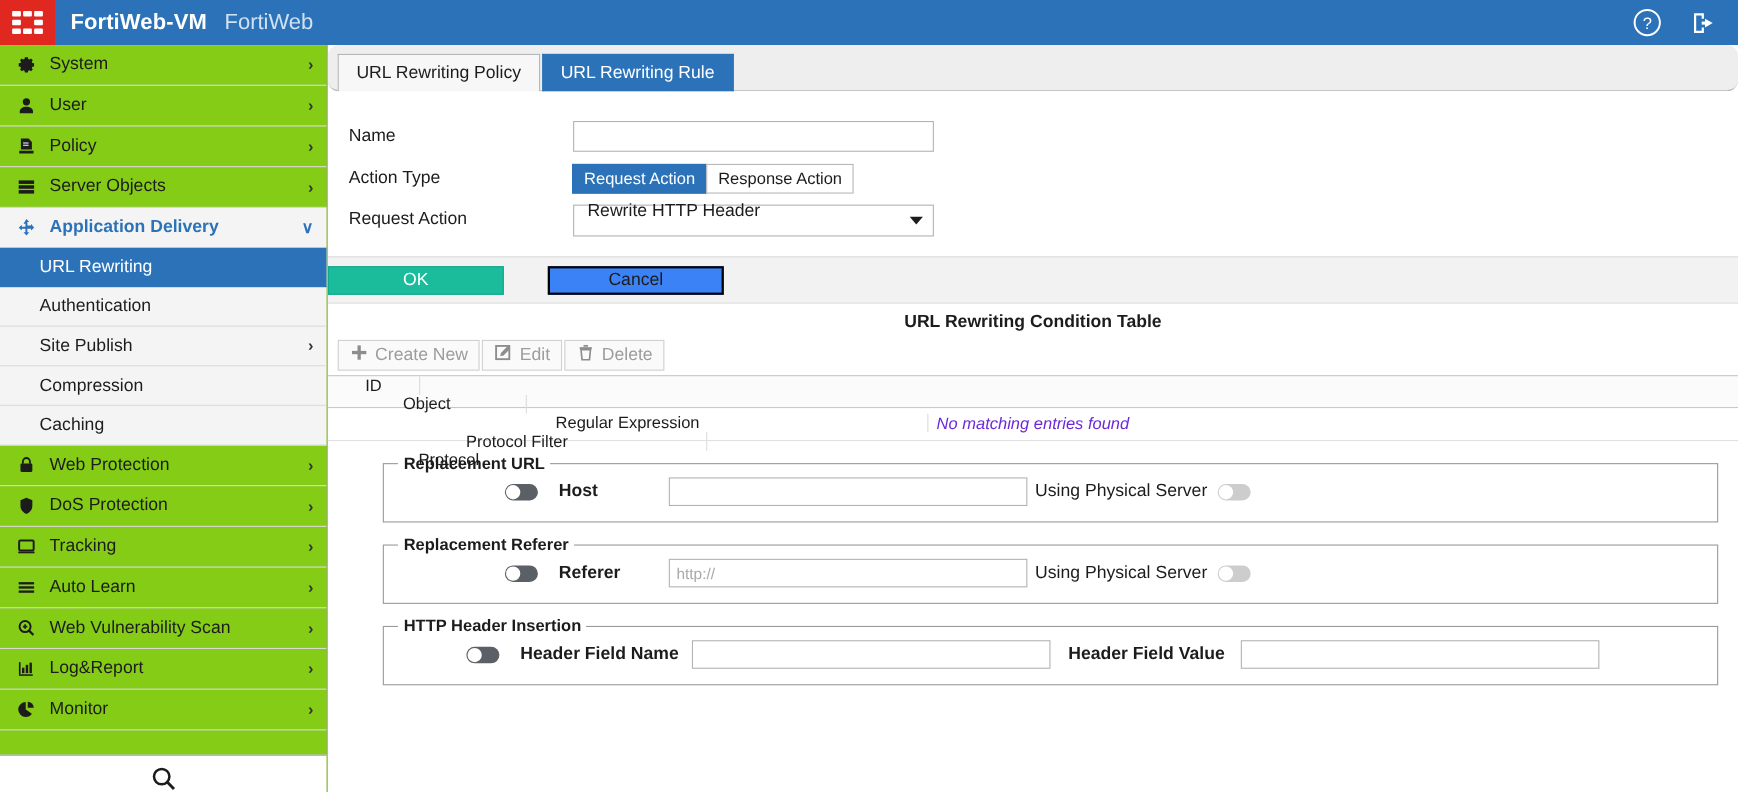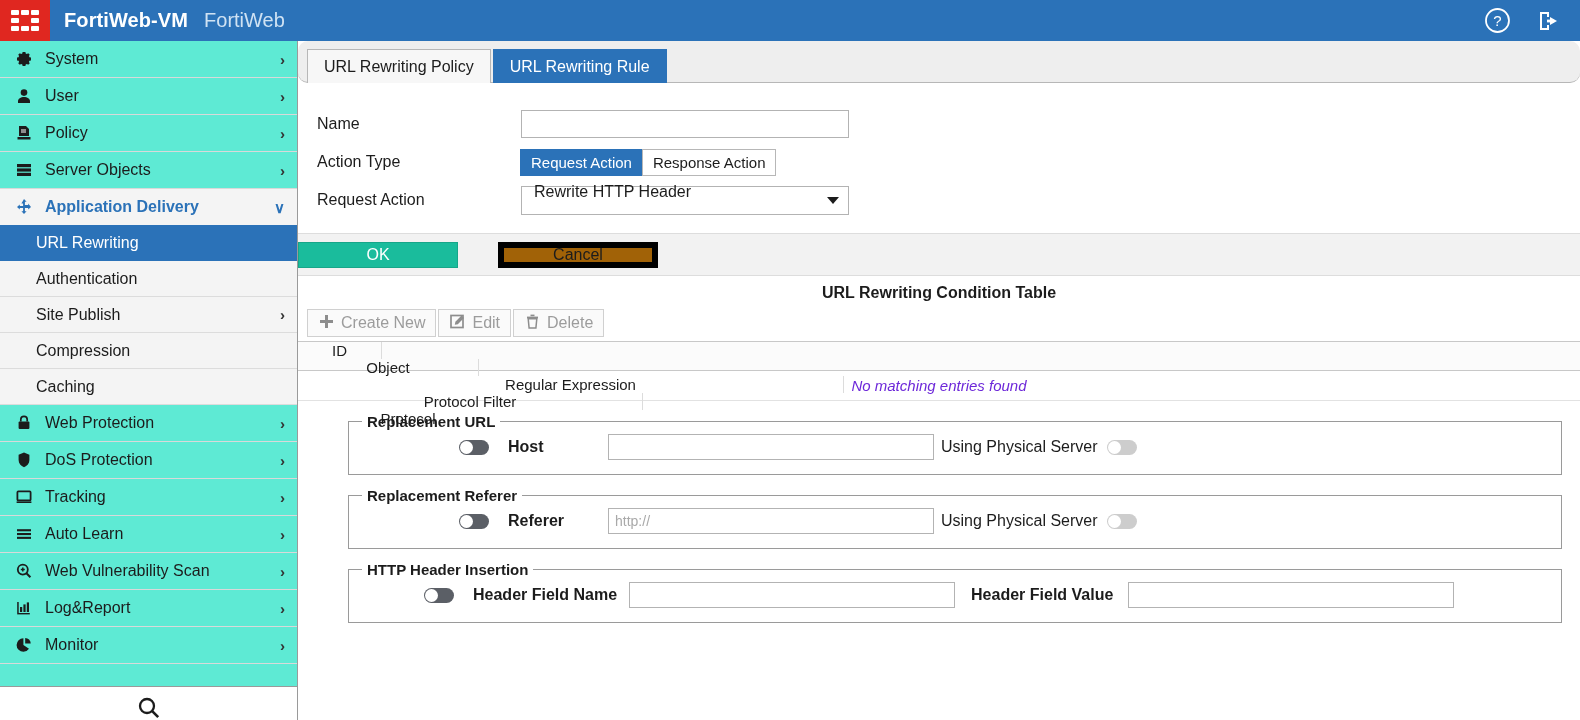--- a/index.html
+++ b/index.html
@@ -35,21 +35,21 @@
     color: #cfe2f3; font-size: 20px; margin-left: 16px; font-weight: normal;
   }
   .topbar-right {
     margin-left: auto; display: flex; align-items: center; gap: 22px; padding-right: 16px;
   }
   .ticon { width: 30px; height: 30px; display: flex; align-items: center; justify-content: center; cursor: pointer; }
 
   
   .sidebar {
     position: absolute; top: 41px; left: 0; width: 298px; height: 679px;
-    background: #5eead4; border-right: 1px solid #9a9a9a; overflow: hidden;
+    background: #84cc16; border-right: 1px solid #9a9a9a; overflow: hidden;
   }
   .nav-item {
     height: 36px; display: flex; align-items: center;
     padding-left: 12px; padding-right: 12px; cursor: pointer;
     font-size: 16px; color: #1c1c1c; position: relative;
   }
   .nav-item .ico {
     width: 24px; height: 20px; display: flex; align-items: center; justify-content: center;
     flex: 0 0 24px; margin-right: 9px;
   }
@@ -126,21 +126,21 @@
 
   .okbar {
     height: 43px; background: #f2f2f2; border-top: 1px solid #ddd; border-bottom: 1px solid #ddd;
     display: flex; align-items: center; justify-content: flex-start; gap: 40px; margin-top: 14px;
   }
   .btn-ok {
     width: 160px; height: 26px; background: #1abc9c; border: 1px solid #17a689;
     color: #fff; font-size: 16px; display: flex; align-items: center; justify-content: center; cursor: pointer;
   }
   .btn-cancel {
-    width: 160px; height: 26px; background: #a16207; border: 6px solid #000000;
+    width: 160px; height: 26px; background: #3b82f6; border: 2px solid #000000;
     color: #1c1c1c; font-size: 16px; display: flex; align-items: center; justify-content: center; cursor: pointer;
   }
 
   .table-title {
     text-align: center; font-size: 16px; font-weight: bold; color: #1c1c1c;
     padding: 8px 0 7px 0;
   }
   .toolbar { display: flex; padding-left: 9px; }
   .tbtn {
     height: 28px; padding: 0 10px; display: flex; align-items: center; gap: 6px;

